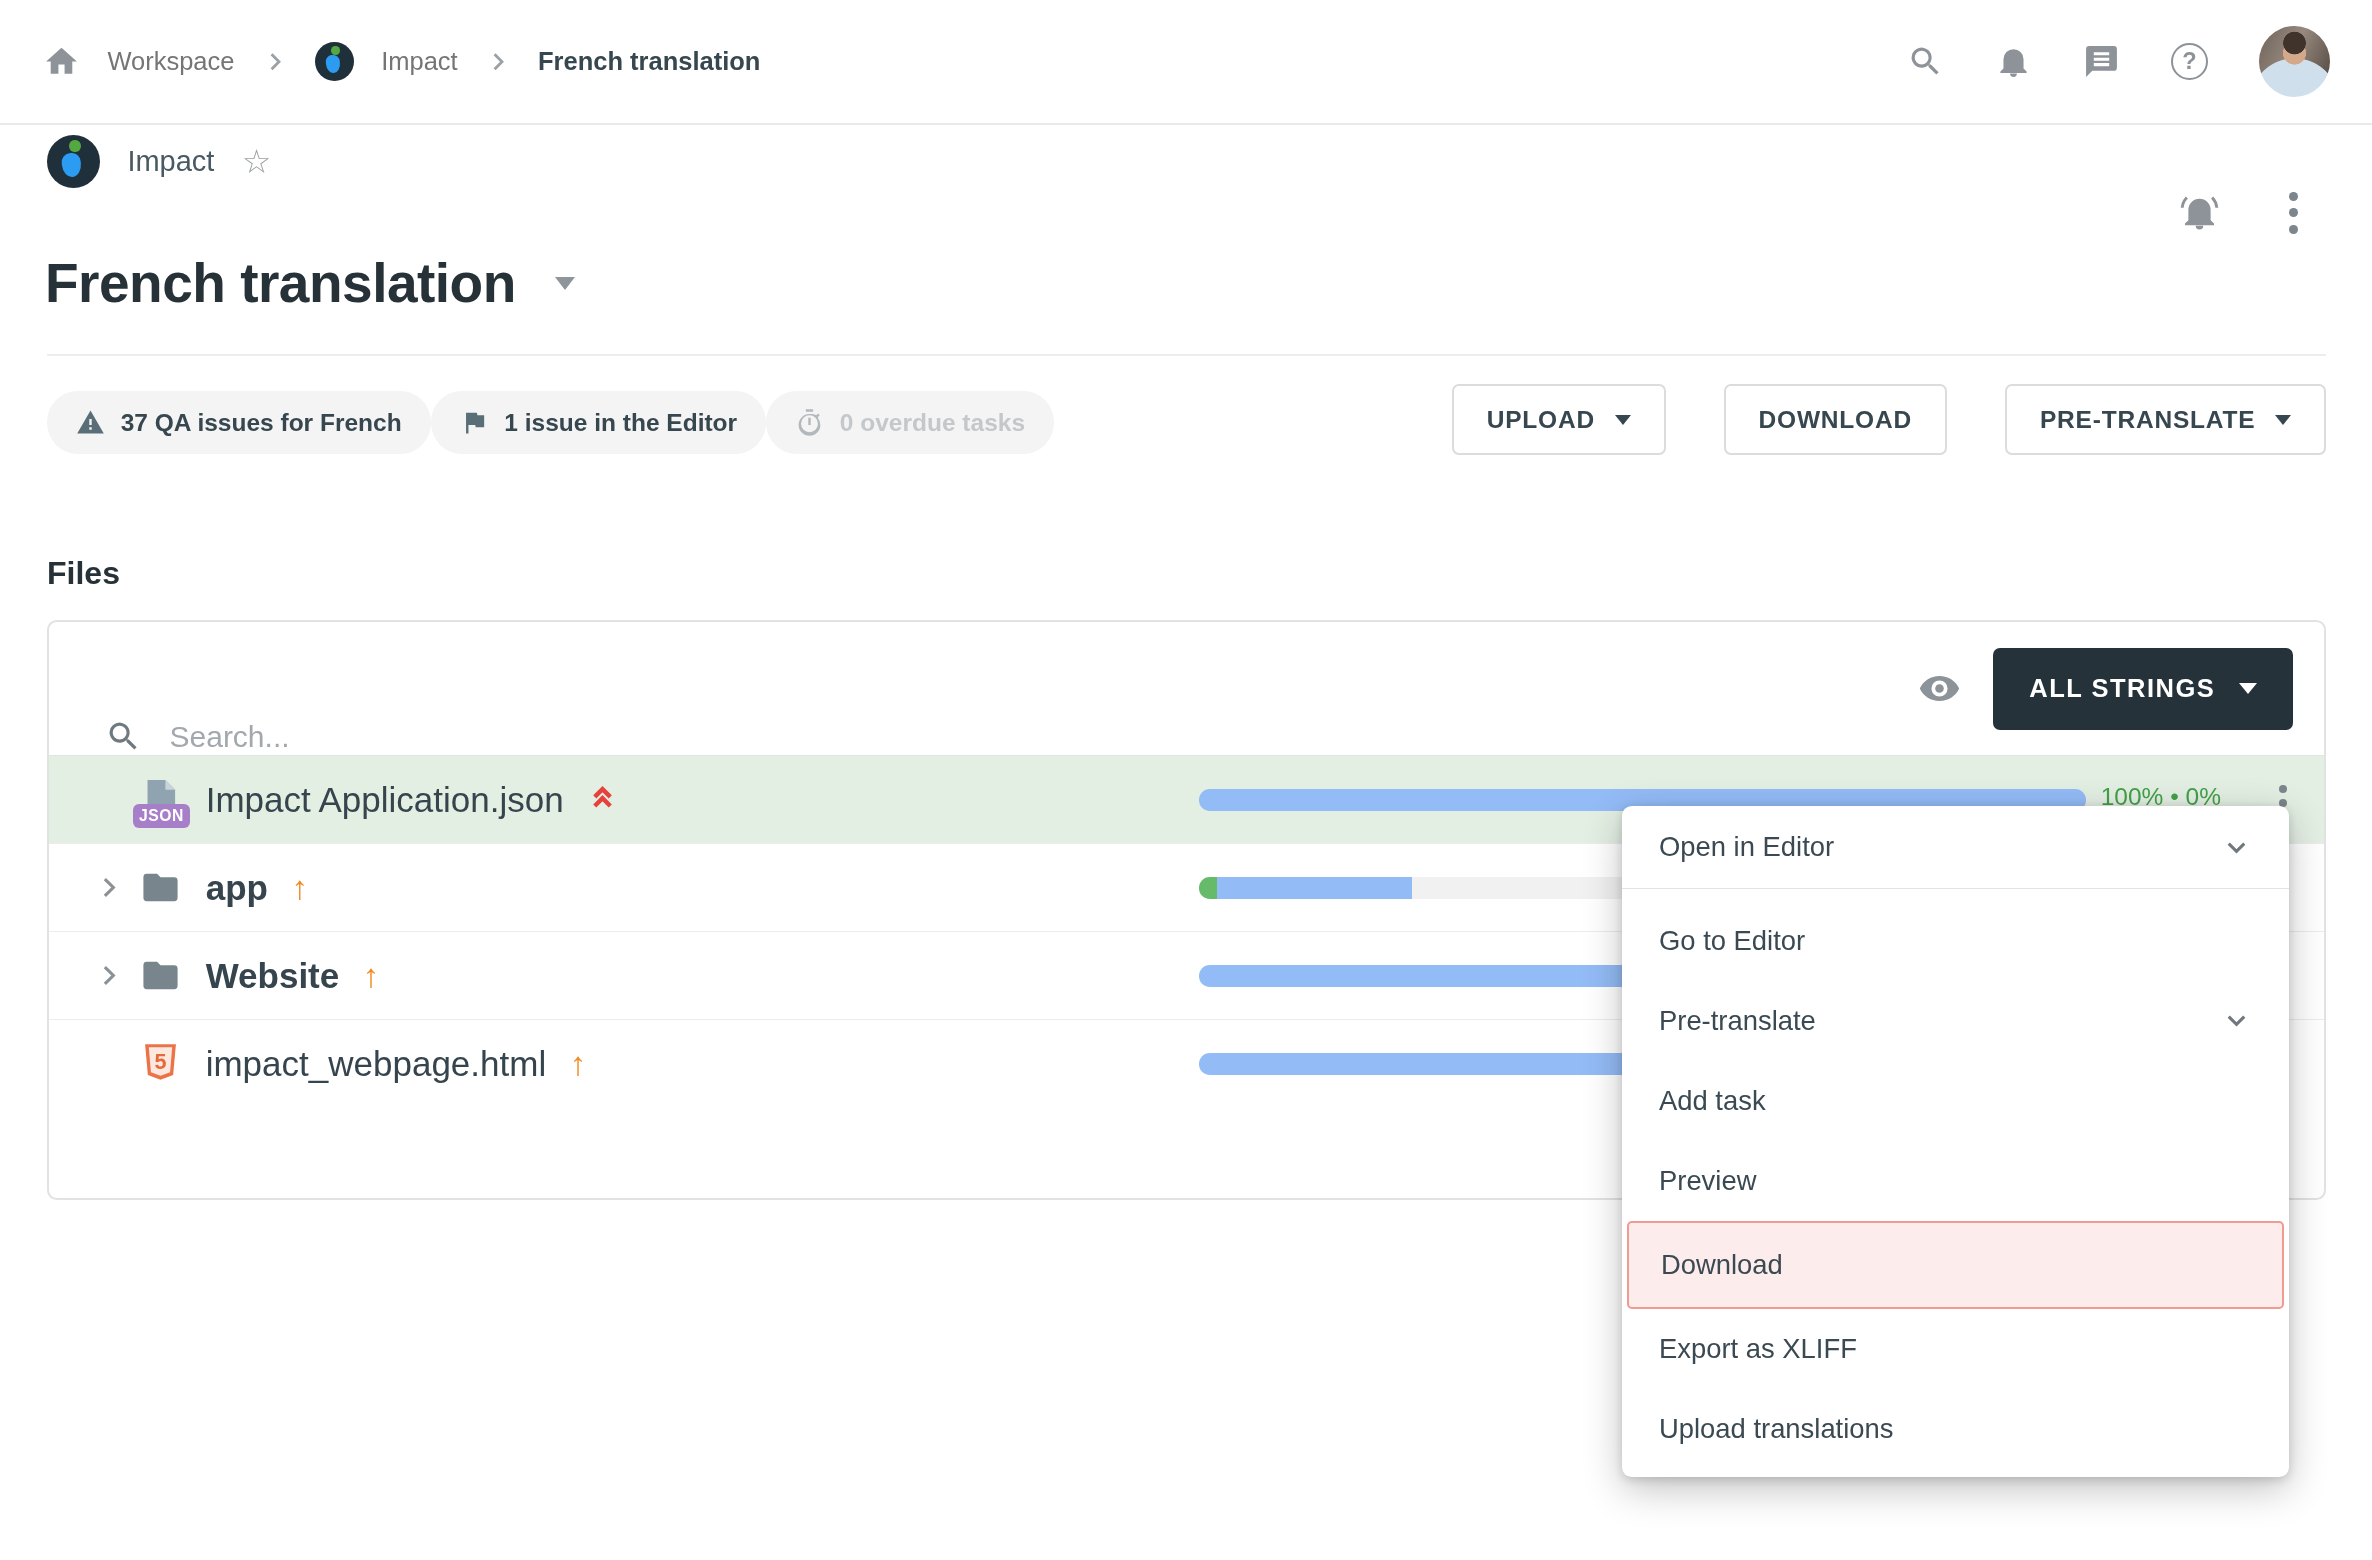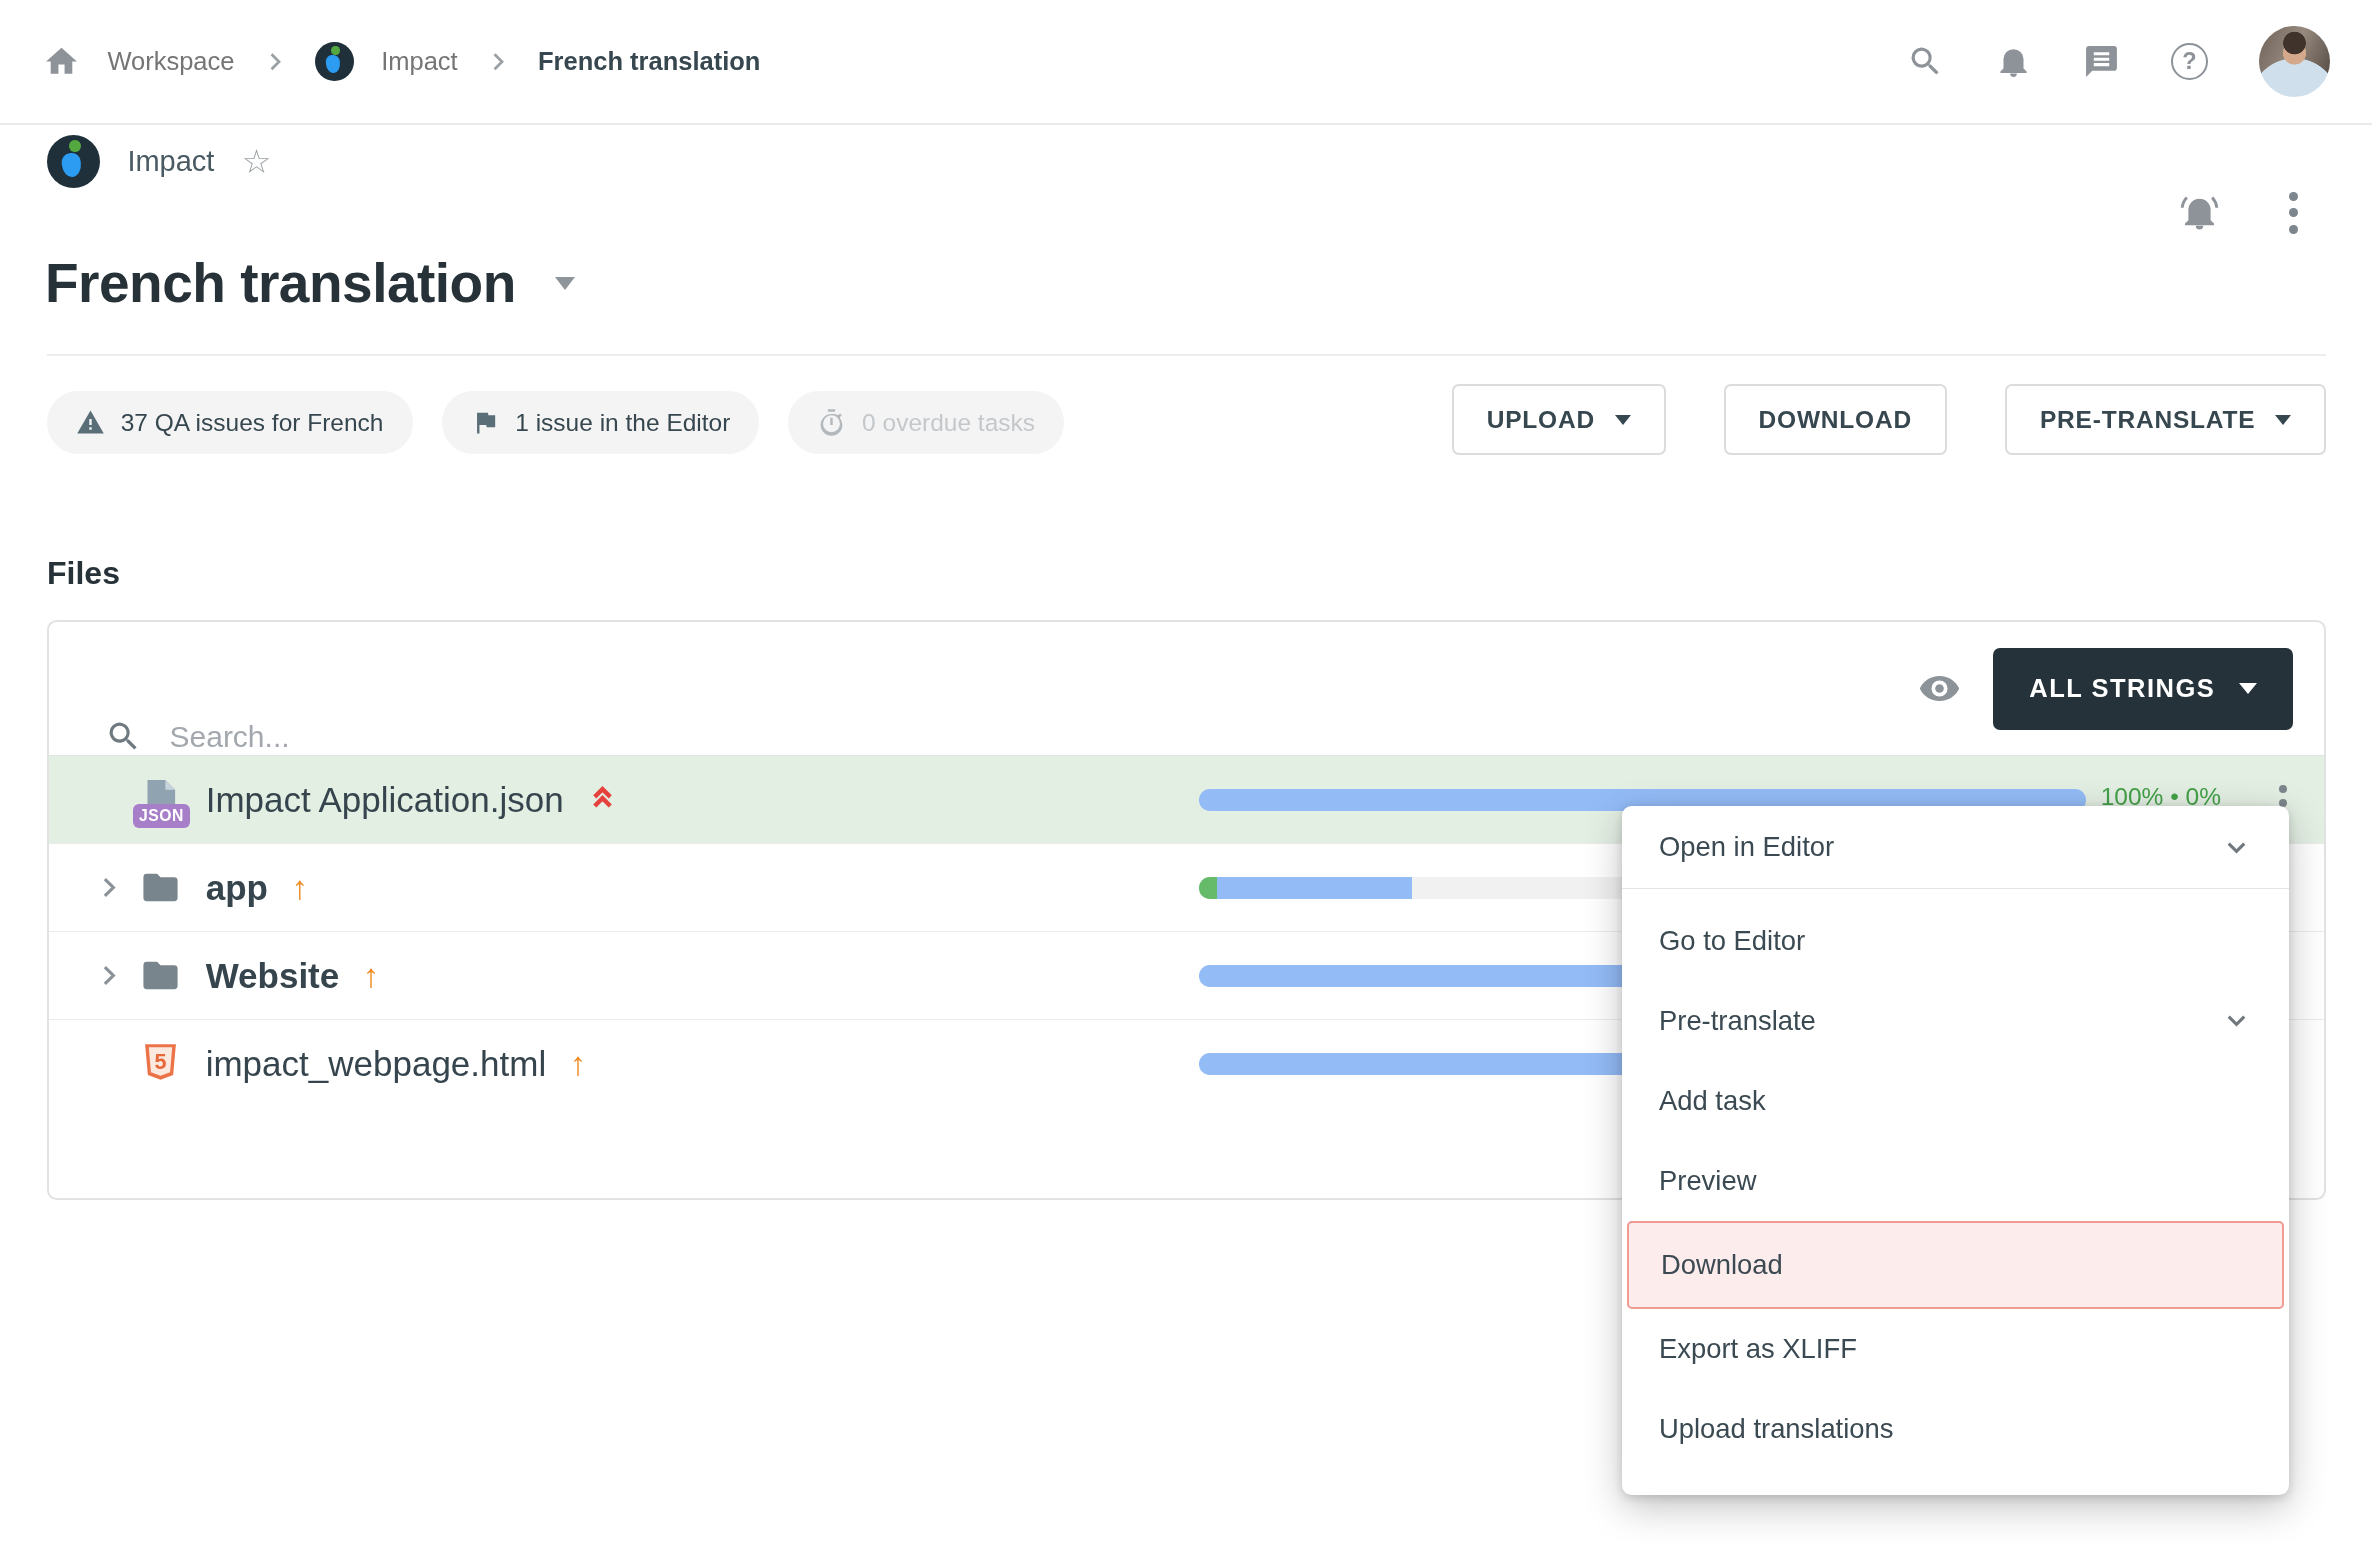--- a/index.html
+++ b/index.html
@@ -49,21 +49,21 @@
   .caret-down{width:0;height:0;border-left:10.8px solid transparent;border-right:10.8px solid transparent;
     border-top:13.7px solid #8f969b;}
   .header-actions{position:absolute;right:71px;top:188px;display:flex;align-items:center;gap:65px;}
   .bellring svg{width:41px;height:41px;fill:#8d9399;}
   .kebab{display:flex;flex-direction:column;gap:7.8px;align-items:center;padding:3.9px;}
   .kebab i{width:8.8px;height:8.8px;border-radius:50%;background:#7c868c;}
 
   .page-divider{position:absolute;left:47px;right:47px;top:354px;height:2px;background:#ededed;}
 
   
-  .chips{position:absolute;left:47px;top:391px;display:flex;gap:29px;}
+  .chips{position:absolute;left:47px;top:391px;display:flex;font-weight:bold;}
   .chip{height:63px;border-radius:31px;background:#f4f4f4;display:flex;align-items:center;
     gap:15.7px;padding:0 29px;font-size:24.5px;color:#37474f;}
   .chip svg{width:29px;height:29px;fill:#5a6e78;}
   .chip.disabled{color:#c4c8cb;}
   .chip.disabled svg{fill:#b2b8bc;}
   .actions{position:absolute;right:47px;top:384px;display:flex;gap:58px;}
   .btn{height:71px;background:#fff;border:2px solid #dcdcdc;border-radius:6.9px;display:flex;
     align-items:center;gap:19.6px;padding:0 33px;font-size:24.5px;font-weight:700;color:#37474f;
     letter-spacing:0.8px;}
   .btn .caret-down{border-left-width:8.8px;border-right-width:8.8px;border-top-width:10.8px;border-top-color:#37474f;}
@@ -110,21 +110,21 @@
     font-weight:700;padding:2.9px 5.9px;border-radius:5.9px;letter-spacing:0.5px;}
   .folder-icon svg{width:41px;height:41px;fill:#78858d;}
   .html-icon{position:relative;width:37px;height:43px;}
   .html-icon svg{width:37px;height:43px;}
   .html-icon span{position:absolute;left:0;right:0;top:6.9px;text-align:center;font-size:21.6px;
     font-weight:700;color:#e8683a;}
   .html-icon span::after{content:"5";}
 
   
   .ctx-menu{position:absolute;left:1622px;top:806px;width:667px;background:#fff;border-radius:9.8px;
-    box-shadow:0 11.8px 39px rgba(0,0,0,.24),0 2.9px 9.8px rgba(0,0,0,.14);z-index:50;padding-bottom:26px;}
+    box-shadow:0 11.8px 39px rgba(0,0,0,.24),0 2.9px 9.8px rgba(0,0,0,.14);z-index:50;padding-bottom:8px;}
   .ctx-item{height:80px;display:flex;align-items:center;justify-content:space-between;
     padding:0 37px;font-size:27.4px;color:#3b4a52;}
   .ctx-item.first{height:82px;}
   .ctx-item svg{width:31px;height:31px;stroke:#70787d;stroke-width:2.4;fill:none;}
   .ctx-divider{height:1px;background:#e3e3e3;margin-bottom:11.8px;}
   .ctx-item.highlight{height:88px;margin:0 4.9px;border:2.9px solid #ef9a93;background:#fdecec;
     border-radius:4.9px;padding:0 32px;}
 </style>
 </head>
 <body>

